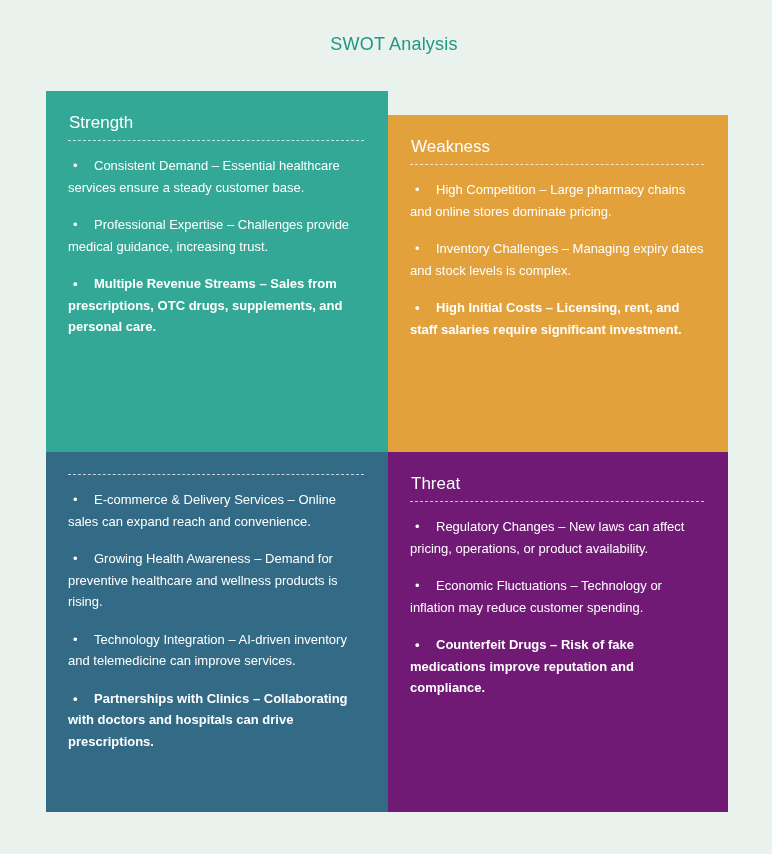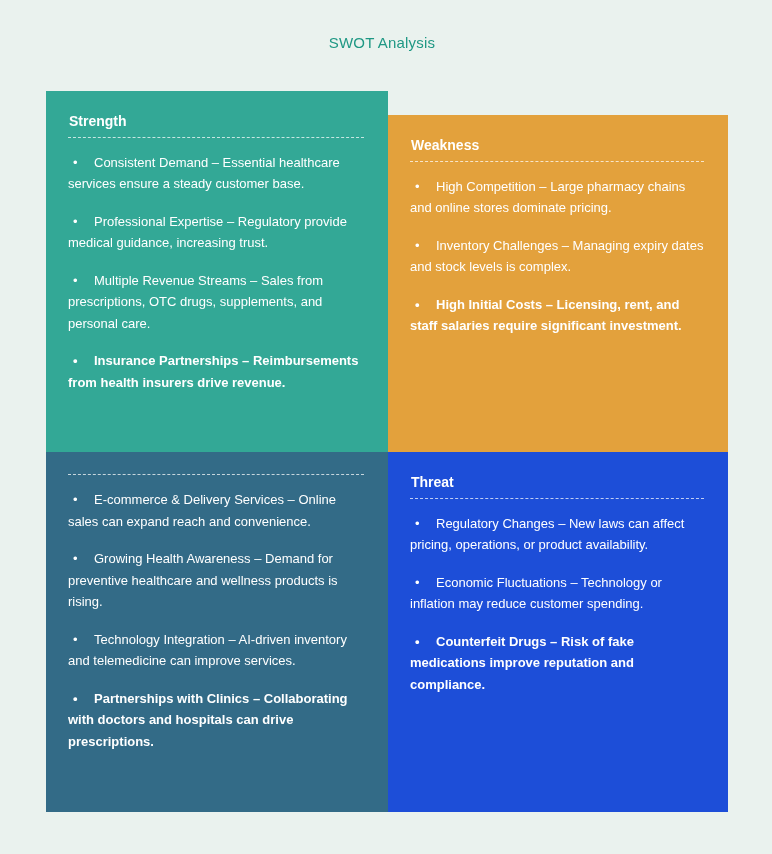--- a/index.html
+++ b/index.html
@@ -15,25 +15,25 @@
   }
 
   .page {
     position: relative;
     width: 772px;
     height: 854px;
   }
 
   .page-title {
     position: absolute;
-    left: 4px;
+    left: 16px;
     top: 34px;
     width: 756px;
     text-align: center;
-    font-size: 15px;
+    font-size: 18px;
     color: #1f9884;
     letter-spacing: 0.2px;
     font-weight: 400;
   }
 
   .swot-grid {
     position: absolute;
     left: 46px;
     top: 91px;
     width: 682px;
@@ -46,26 +46,26 @@
   .quadrant {
     position: relative;
     padding: 22px 24px 16px 22px;
     box-sizing: border-box;
     overflow: hidden;
   }
 
   .quadrant.strength   { background: #33a896; }
   .quadrant.weakness   { background: #e3a13c; margin-top: 24px; }
   .quadrant.opportunity{ background: #336b87; }
-  .quadrant.threat     { background: #1d4ed8; }
+  .quadrant.threat     { background: #701a75; }
 
   .quadrant-heading {
-    font-size: 14px;
+    font-size: 17px;
     color: #ffffff;
-    font-weight: 700;
+    font-weight: 400;
     line-height: 1.2;
     margin: 0 0 7px 0;
     padding: 0 0 0 1px;
   }
 
   .heading-rule {
     height: 0;
     border-top: 1px dashed rgba(255,255,255,0.72);
     margin: 0 0 14px 0;
   }
@@ -113,27 +113,24 @@
   <div class="swot-grid">
 
     <div class="quadrant strength">
       <div class="quadrant-heading">Strength</div>
       <div class="heading-rule"></div>
       <ul class="bullet-list">
         <li class="bullet-item">
           <span class="bullet-dot">•</span><span class="bullet-text">Consistent Demand – Essential healthcare services ensure a steady customer base.</span>
         </li>
         <li class="bullet-item">
-          <span class="bullet-dot">•</span><span class="bullet-text">Professional Expertise – Regulatory provide medical guidance, increasing trust.</span>
+          <span class="bullet-dot">•</span><span class="bullet-text">Professional Expertise – Challenges provide medical guidance, increasing trust.</span>
         </li>
         <li class="bullet-item">
           <span class="bullet-dot">•</span><span class="bullet-text">Multiple Revenue Streams – Sales from prescriptions, OTC drugs, supplements, and personal care.</span>
-        </li>
-        <li class="bullet-item">
-          <span class="bullet-dot">•</span><span class="bullet-text">Insurance Partnerships – Reimbursements from health insurers drive revenue.</span>
         </li>
       </ul>
     </div>
 
     <div class="quadrant weakness">
       <div class="quadrant-heading">Weakness</div>
       <div class="heading-rule"></div>
       <ul class="bullet-list">
         <li class="bullet-item">
           <span class="bullet-dot">•</span><span class="bullet-text">High Competition – Large pharmacy chains and online stores dominate pricing.</span>

